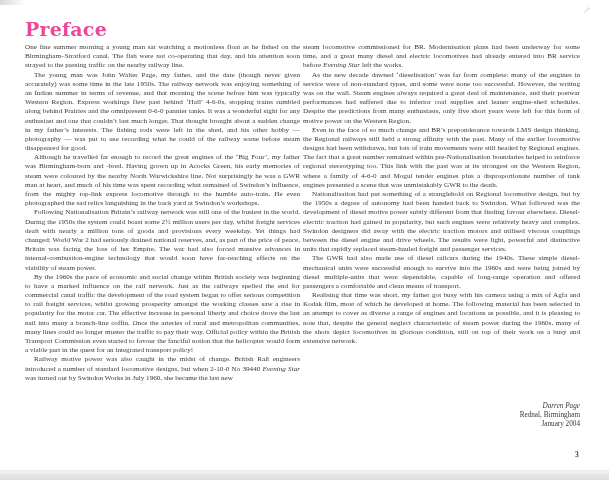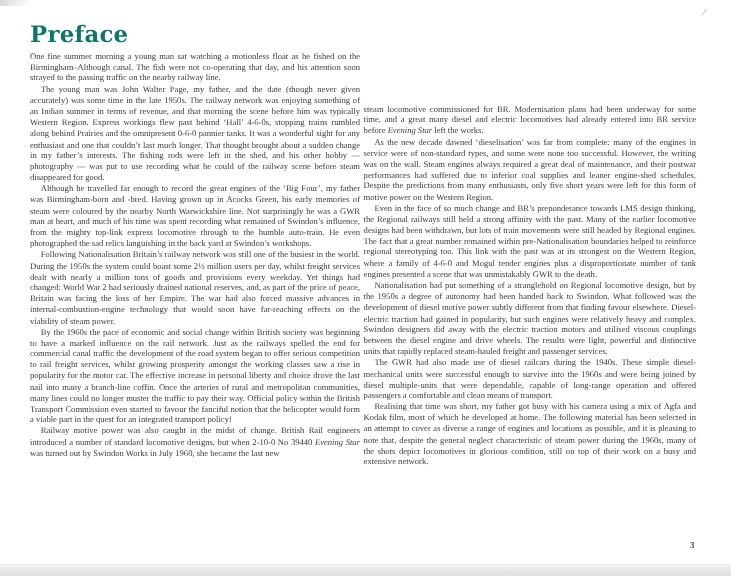--- a/index.html
+++ b/index.html
@@ -51,21 +51,21 @@
     .col {
       position: absolute;
       top: 43px;
       width: 275px;
       font-size: 7.15px;
       line-height: 9.18px;
       text-align: justify;
       hyphens: none;
     }
     .col-left { left: 25px; }
-    .col-right { left: 303px; width: 277px; margin-top: 44px; }
+    .col-right { left: 303px; width: 277px; }
     .col p {
       margin: 0;
       text-indent: 9px;
     }
     .col p.first { text-indent: 0; }
     .col i { font-style: italic; }
     .signature {
       position: absolute;
       right: 29px;
       top: 402px;
@@ -90,35 +90,40 @@
       border-top: 1px solid #ececec;
     }
   </style>
 </head>
 <body>
 
 <div class="page">
   <div class="corner-shadow"></div>
   <div class="corner-mark">↗</div>
 
-  <h1 class="title" style="color: #0f766e;">Preface</h1>
+  <h1 class="title" style="color: #ec4899;">Preface</h1>
 
   <div class="col col-left">
-      <p class="first"><span>One fine summer morning a young man sat watching a motionless float as he fished on the Birmingham–Although canal. The fish were not co-operating that day, and his attention soon strayed to the passing traffic on the nearby railway line.</span></p>
+      <p class="first"><span>One fine summer morning a young man sat watching a motionless float as he fished on the Birmingham–Stratford canal. The fish were not co-operating that day, and his attention soon strayed to the passing traffic on the nearby railway line.</span></p>
       <p><span>The young man was John Walter Page, my father, and the date (though never given accurately) was some time in the late 1950s. The railway network was enjoying something of an Indian summer in terms of revenue, and that morning the scene before him was typically Western Region. Express workings flew past behind ‘Hall’ 4-6-0s, stopping trains rumbled along behind Prairies and the omnipresent 0-6-0 pannier tanks. It was a wonderful sight for any enthusiast and one that couldn’t last much longer. That thought brought about a sudden change in my father’s interests. The fishing rods were left in the shed, and his other hobby — photography — was put to use recording what he could of the railway scene before steam disappeared for good.</span></p>
       <p><span>Although he travelled far enough to record the great engines of the ‘Big Four’, my father was Birmingham-born and -bred. Having grown up in Acocks Green, his early memories of steam were coloured by the nearby North Warwickshire line. Not surprisingly he was a GWR man at heart, and much of his time was spent recording what remained of Swindon’s influence, from the mighty top-link express locomotive through to the humble auto-train. He even photographed the sad relics languishing in the back yard at Swindon’s workshops.</span></p>
       <p><span>Following Nationalisation Britain’s railway network was still one of the busiest in the world. During the 1950s the system could boast some 2½ million users per day, whilst freight services dealt with nearly a million tons of goods and provisions every weekday. Yet things had changed: World War 2 had seriously drained national reserves, and, as part of the price of peace, Britain was facing the loss of her Empire. The war had also forced massive advances in internal-combustion-engine technology that would soon have far-reaching effects on the viability of steam power.</span></p>
       <p><span>By the 1960s the pace of economic and social change within British society was beginning to have a marked influence on the rail network. Just as the railways spelled the end for commercial canal traffic the development of the road system began to offer serious competition to rail freight services, whilst growing prosperity amongst the working classes saw a rise in popularity for the motor car. The effective increase in personal liberty and choice drove the last nail into many a branch-line coffin. Once the arteries of rural and metropolitan communities, many lines could no longer muster the traffic to pay their way. Official policy within the British Transport Commission even started to favour the fanciful notion that the helicopter would form a viable part in the quest for an integrated transport policy!</span></p>
       <p><span>Railway motive power was also caught in the midst of change. British Rail engineers introduced a number of standard locomotive designs, but when 2-10-0 No 39440 </span><i>Evening Star</i><span> was turned out by Swindon Works in July 1960, she became the last new</span></p>
     </div>
   <div class="col col-right">
       <p class="first"><span>steam locomotive commissioned for BR. Modernisation plans had been underway for some time, and a great many diesel and electric locomotives had already entered into BR service before </span><i>Evening Star</i><span> left the works.</span></p>
       <p><span>As the new decade dawned ‘dieselisation’ was far from complete: many of the engines in service were of non-standard types, and some were none too successful. However, the writing was on the wall. Steam engines always required a great deal of maintenance, and their postwar performances had suffered due to inferior coal supplies and leaner engine-shed schedules. Despite the predictions from many enthusiasts, only five short years were left for this form of motive power on the Western Region.</span></p>
       <p><span>Even in the face of so much change and BR’s preponderance towards LMS design thinking, the Regional railways still held a strong affinity with the past. Many of the earlier locomotive designs had been withdrawn, but lots of train movements were still headed by Regional engines. The fact that a great number remained within pre-Nationalisation boundaries helped to reinforce regional stereotyping too. This link with the past was at its strongest on the Western Region, where a family of 4-6-0 and Mogul tender engines plus a disproportionate number of tank engines presented a scene that was unmistakably GWR to the death.</span></p>
       <p><span>Nationalisation had put something of a stranglehold on Regional locomotive design, but by the 1950s a degree of autonomy had been handed back to Swindon. What followed was the development of diesel motive power subtly different from that finding favour elsewhere. Diesel-electric traction had gained in popularity, but such engines were relatively heavy and complex. Swindon designers did away with the electric traction motors and utilised viscous couplings between the diesel engine and drive wheels. The results were light, powerful and distinctive units that rapidly replaced steam-hauled freight and passenger services.</span></p>
       <p><span>The GWR had also made use of diesel railcars during the 1940s. These simple diesel-mechanical units were successful enough to survive into the 1960s and were being joined by diesel multiple-units that were dependable, capable of long-range operation and offered passengers a comfortable and clean means of transport.</span></p>
       <p><span>Realising that time was short, my father got busy with his camera using a mix of Agfa and Kodak film, most of which he developed at home. The following material has been selected in an attempt to cover as diverse a range of engines and locations as possible, and it is pleasing to note that, despite the general neglect characteristic of steam power during the 1960s, many of the shots depict locomotives in glorious condition, still on top of their work on a busy and extensive network.</span></p>
     </div>
 
+  <div class="signature">
+    <div class="name">Darren Page</div>
+    <div>Rednal, Birmingham</div>
+    <div>January 2004</div>
+  </div>
 
   <div class="page-number">3</div>
 </div>
 <div class="bottom-edge"></div>
 
 </body></html>

